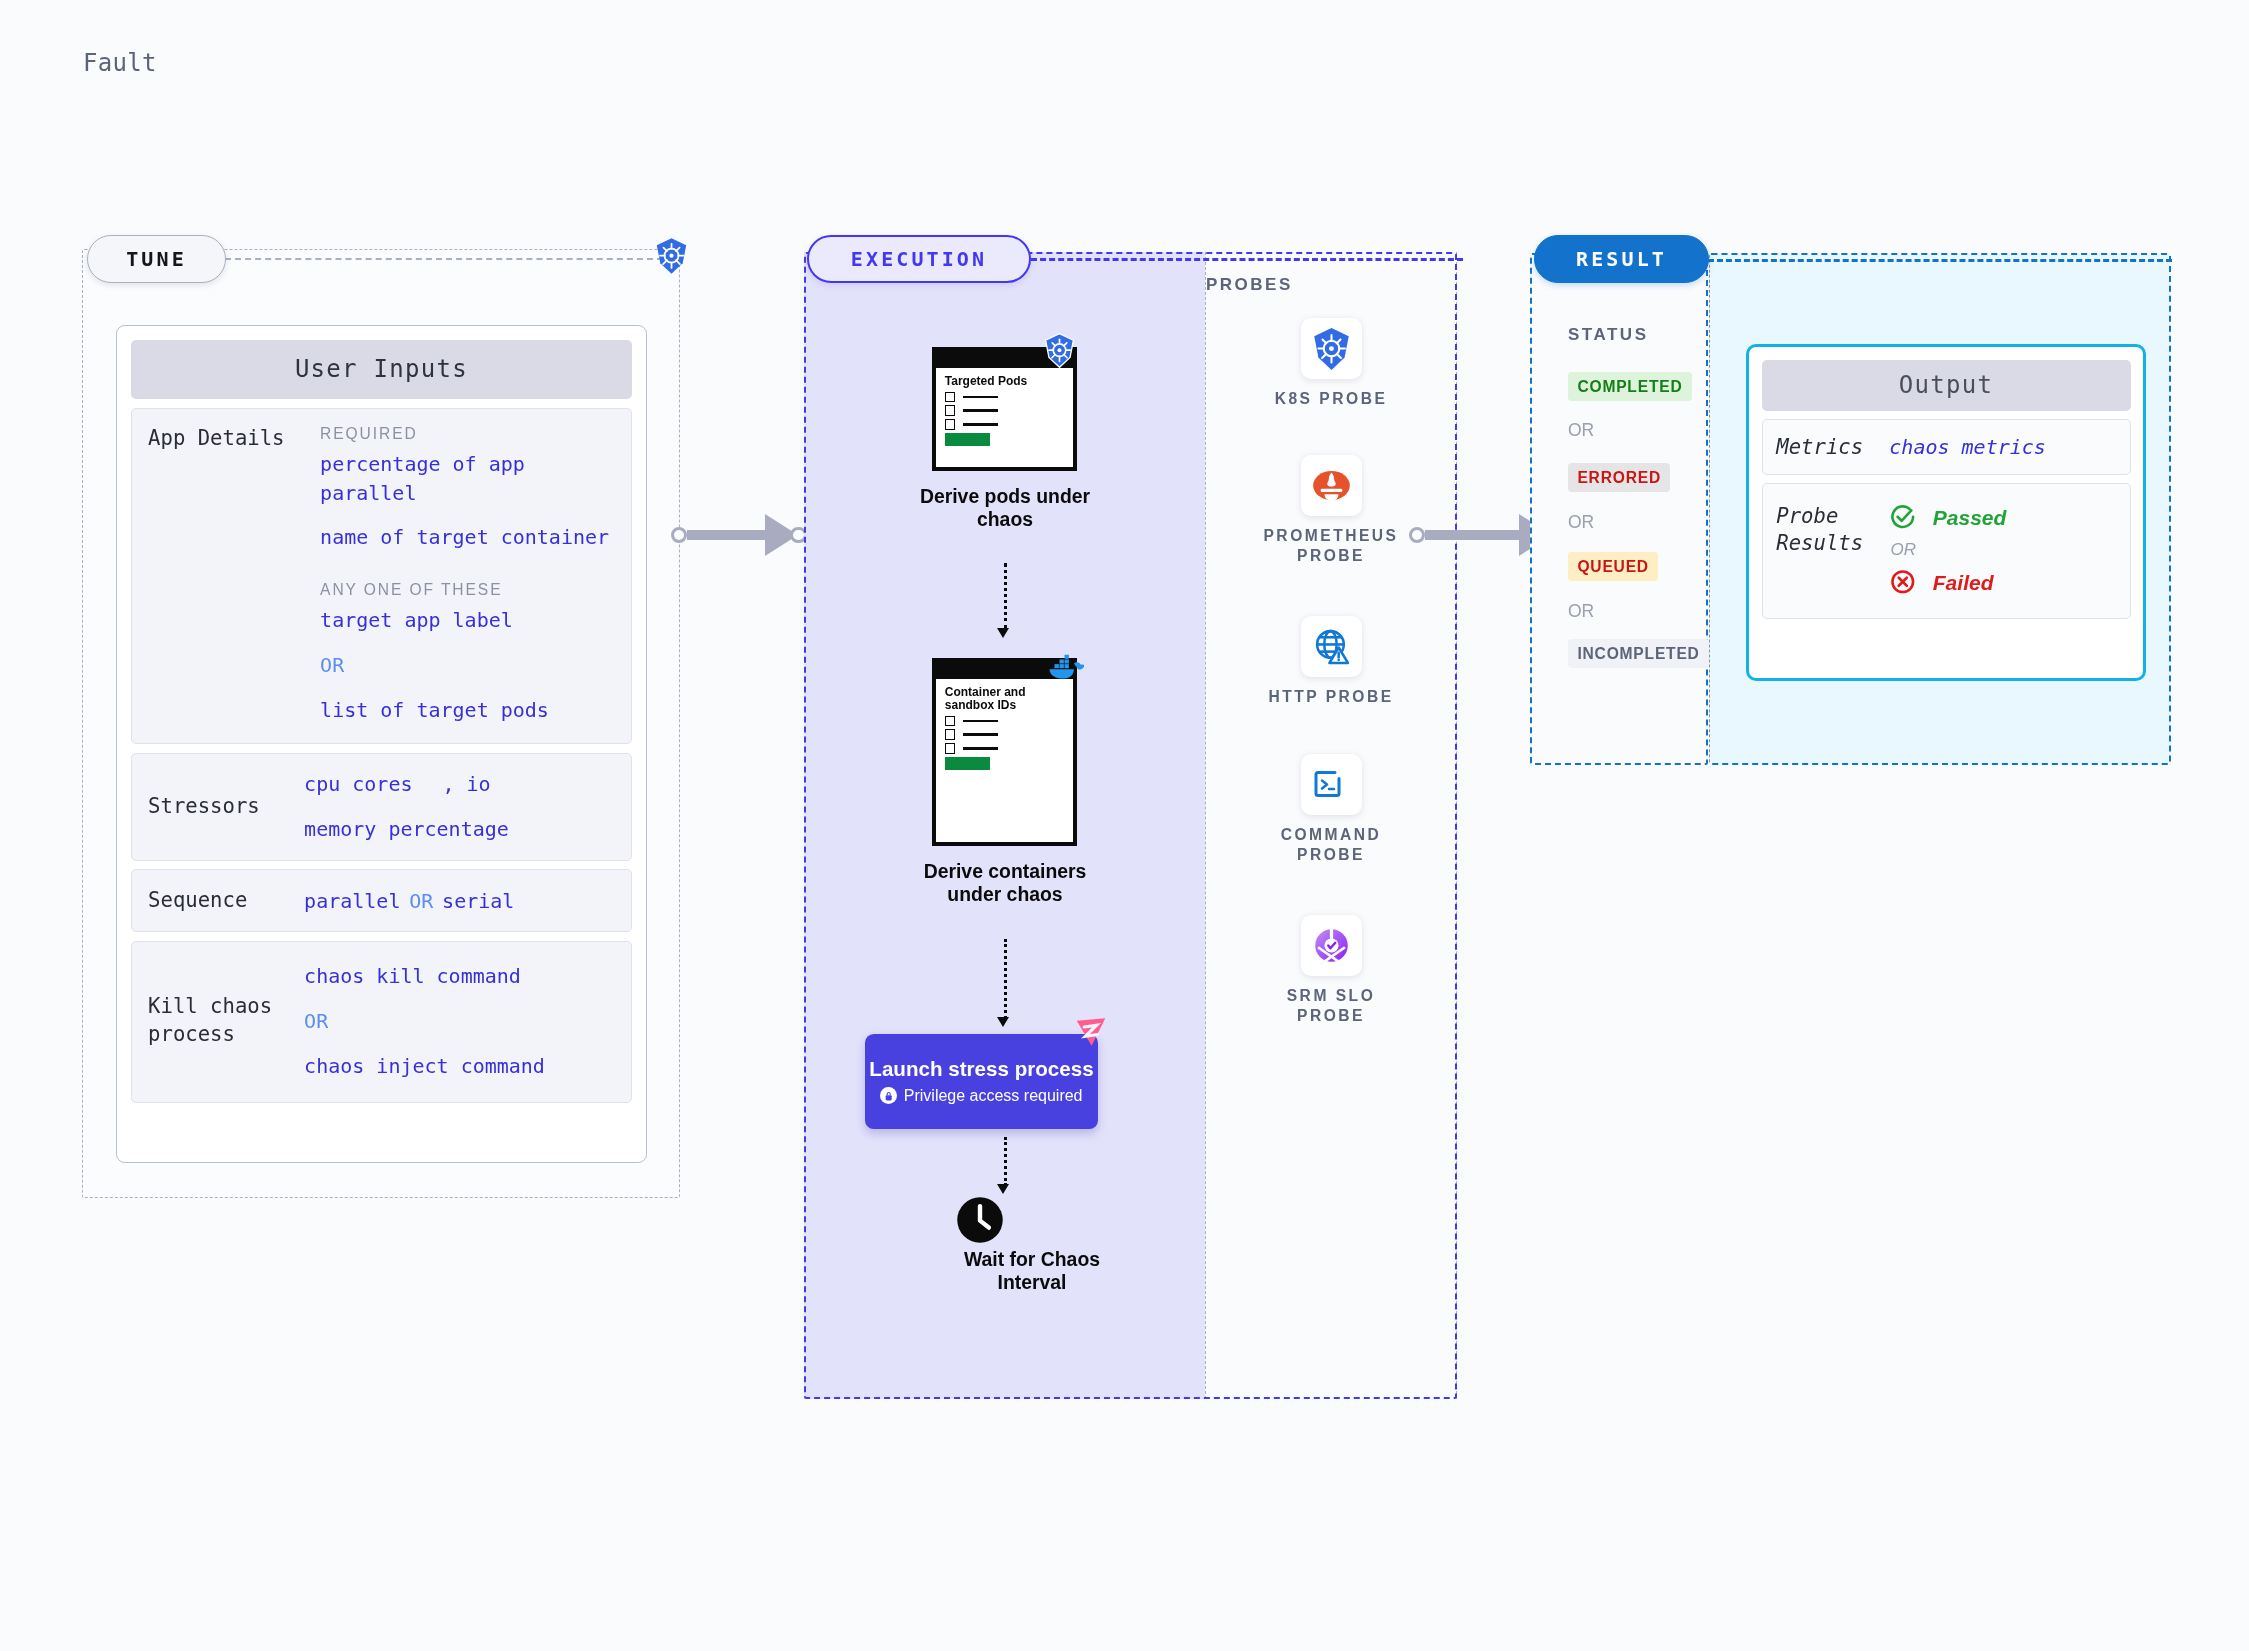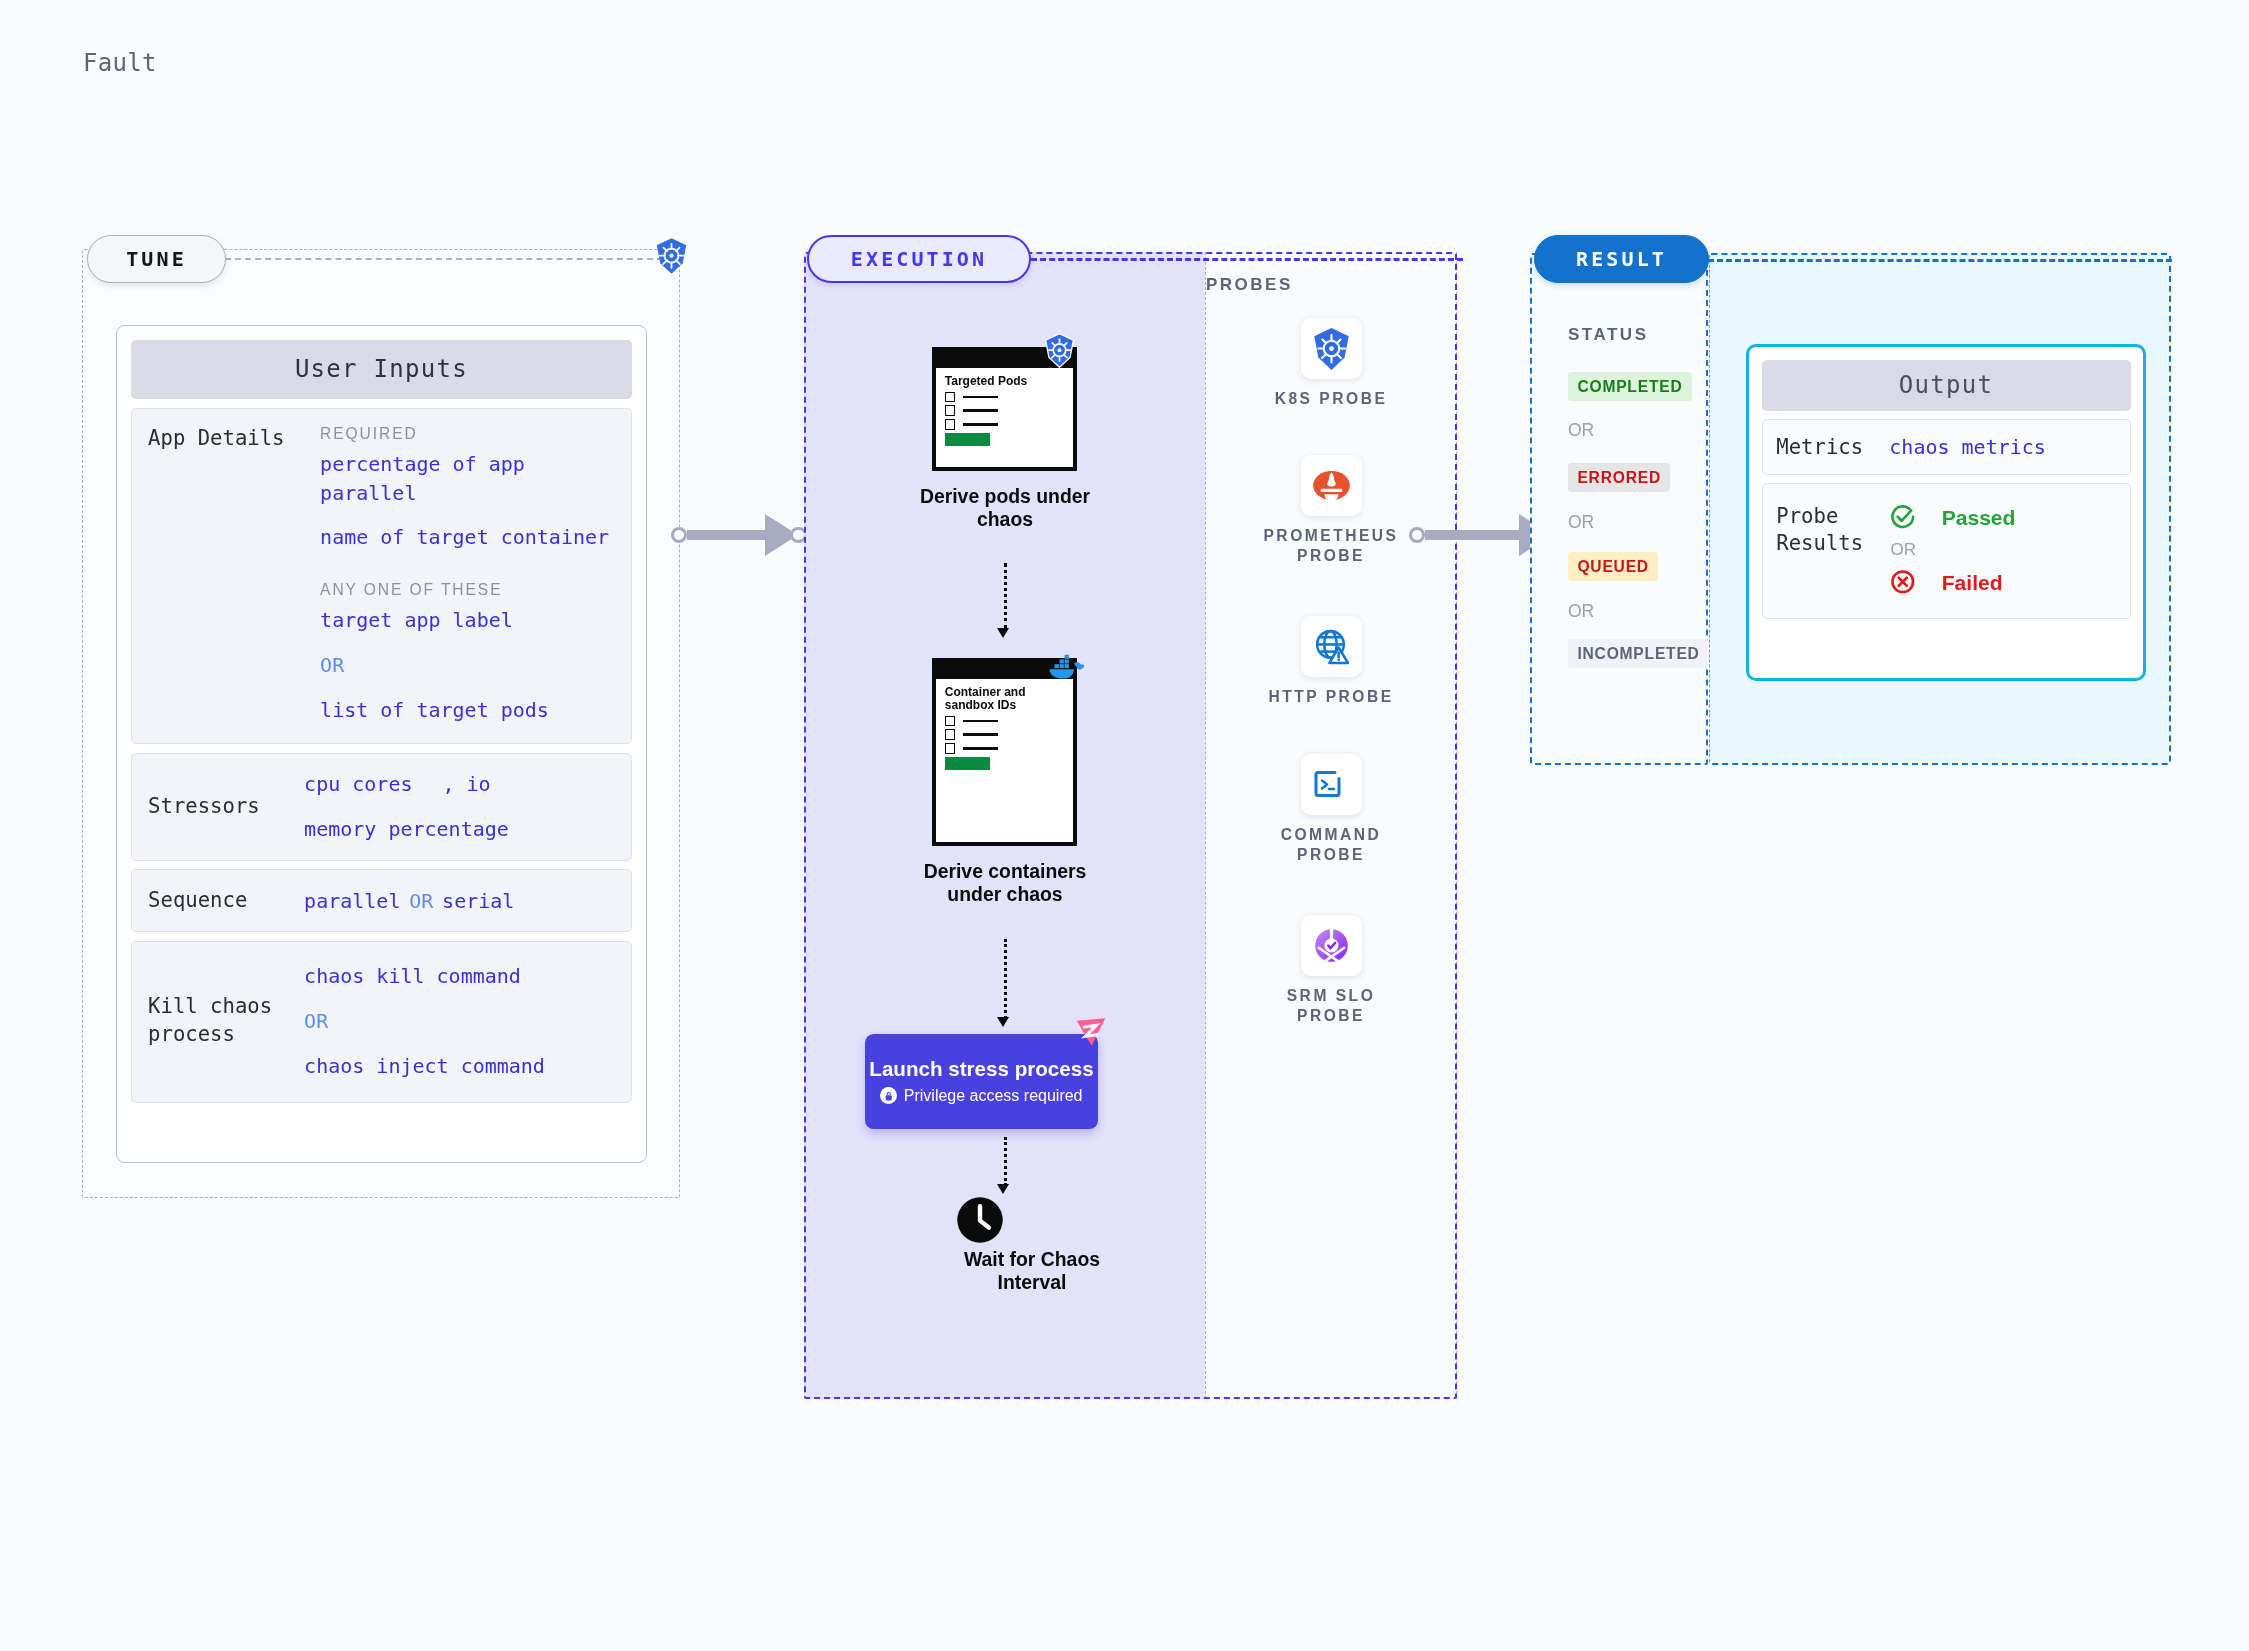--- a/index.html
+++ b/index.html
@@ -253,26 +253,26 @@
     background: #ffffff; border: 3.1px solid #12b2e7; border-radius: 10px;
     padding: 12.5px;
   }
   .out-head {
     height: 51px; background: #d9dae6; border-radius: 5px;
     display: flex; align-items: center; justify-content: center;
     font-size: 24px; color: #4a4f5e; letter-spacing: 1.3px;
   }
   .out-row {
     margin-top: 8.8px; background: #fafbfd; border: 1.3px solid #dfe2ec;
-    border-radius: 5px; display: flex; align-items: center; padding: 12.5px 13.8px;
+    border-radius: 5px; display: flex; align-items: center; padding: 12.5px 13.8px; font-style: italic;
   }
   .out-label {
     width: 113px; flex: 0 0 113px; font-size: 20.6px; color: #2a2d38; line-height: 1.3;
   }
-  .pf-row { display: flex; align-items: center; gap: 25px; }
+  .pf-row { display: flex; align-items: center; gap: 16px; }
   .pf-txt {
     font-family: "Liberation Sans", sans-serif;
     font-weight: 700; font-size: 21px;
   }
   .pf-or {
     font-family: "Liberation Sans", sans-serif;
     font-size: 17px; color: #9aa0ae; margin: 7.5px 0 7.5px 1.3px;
   }
 </style>
 </head>

